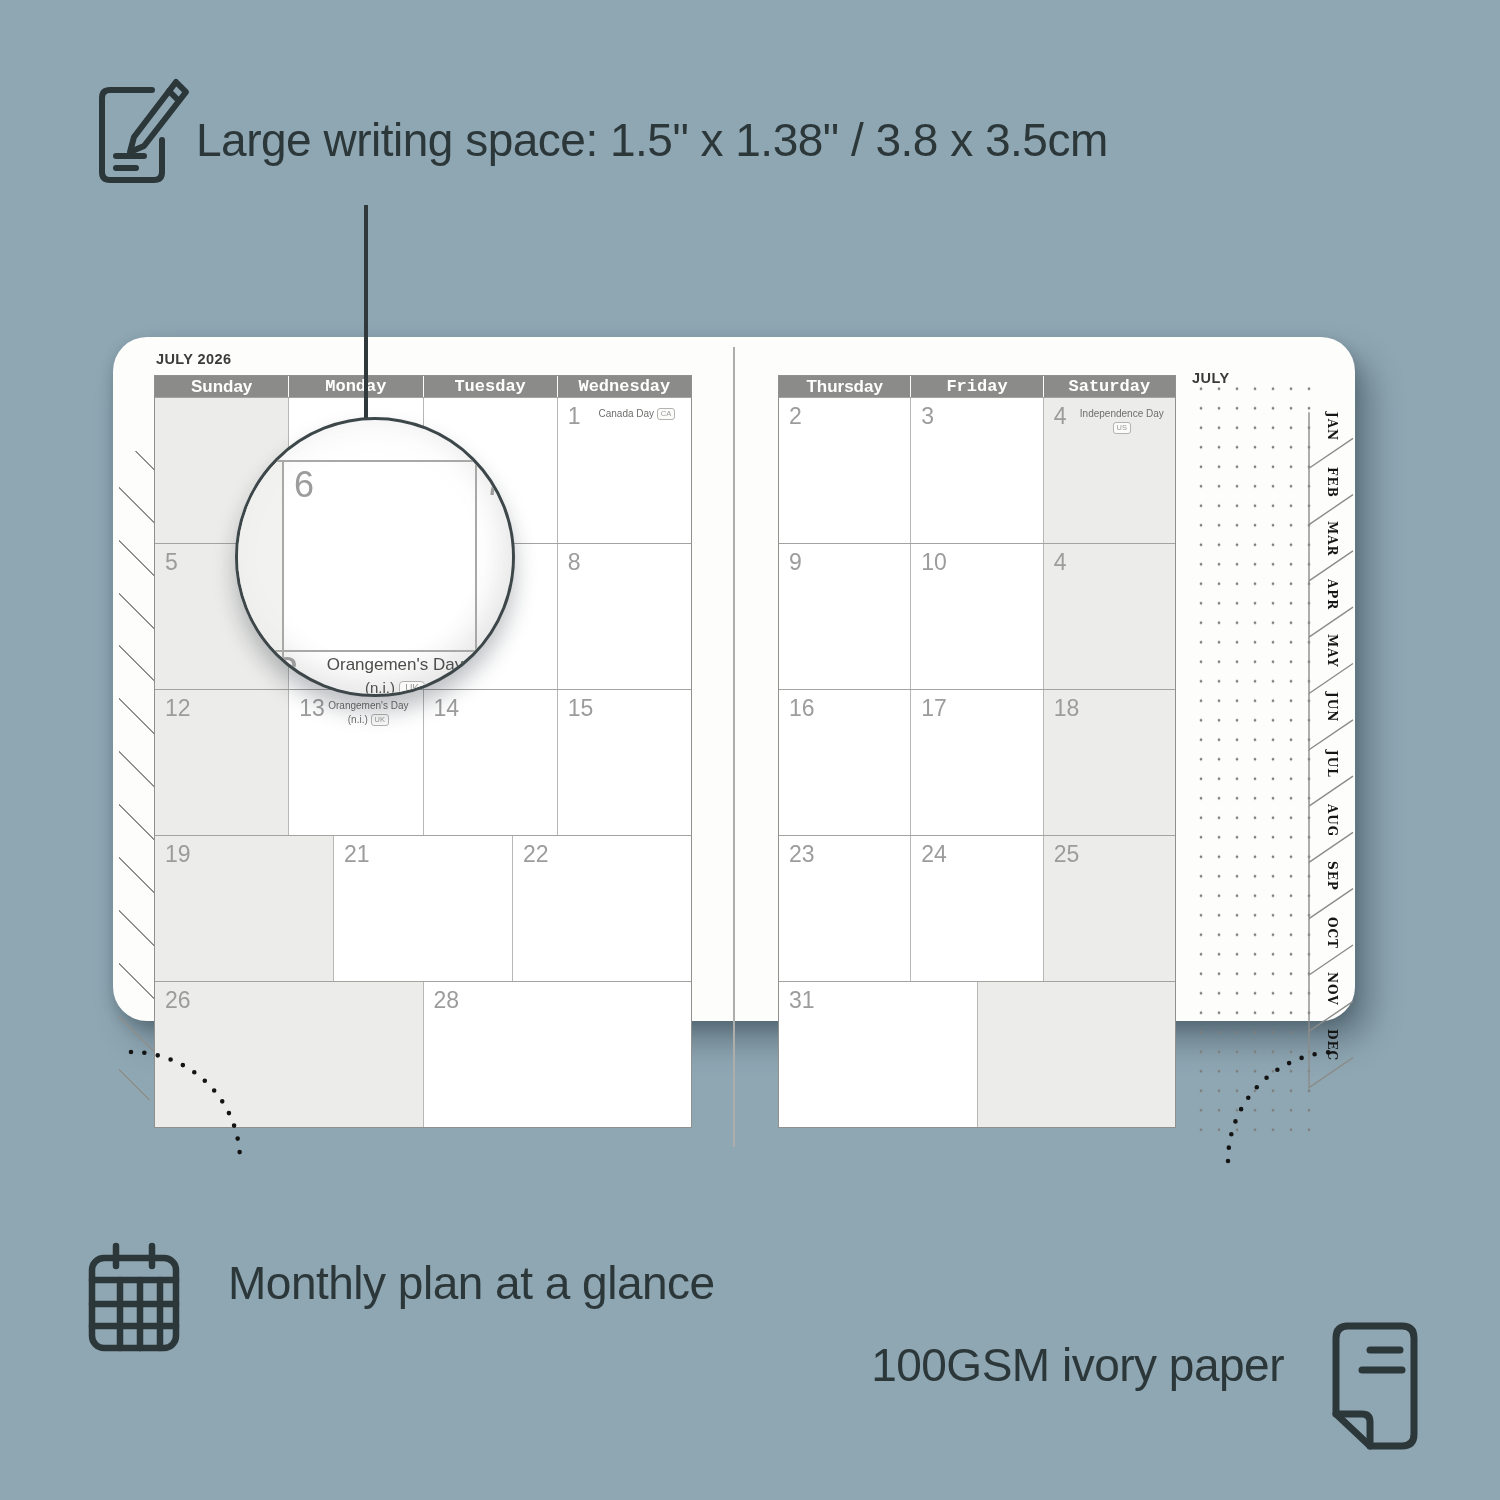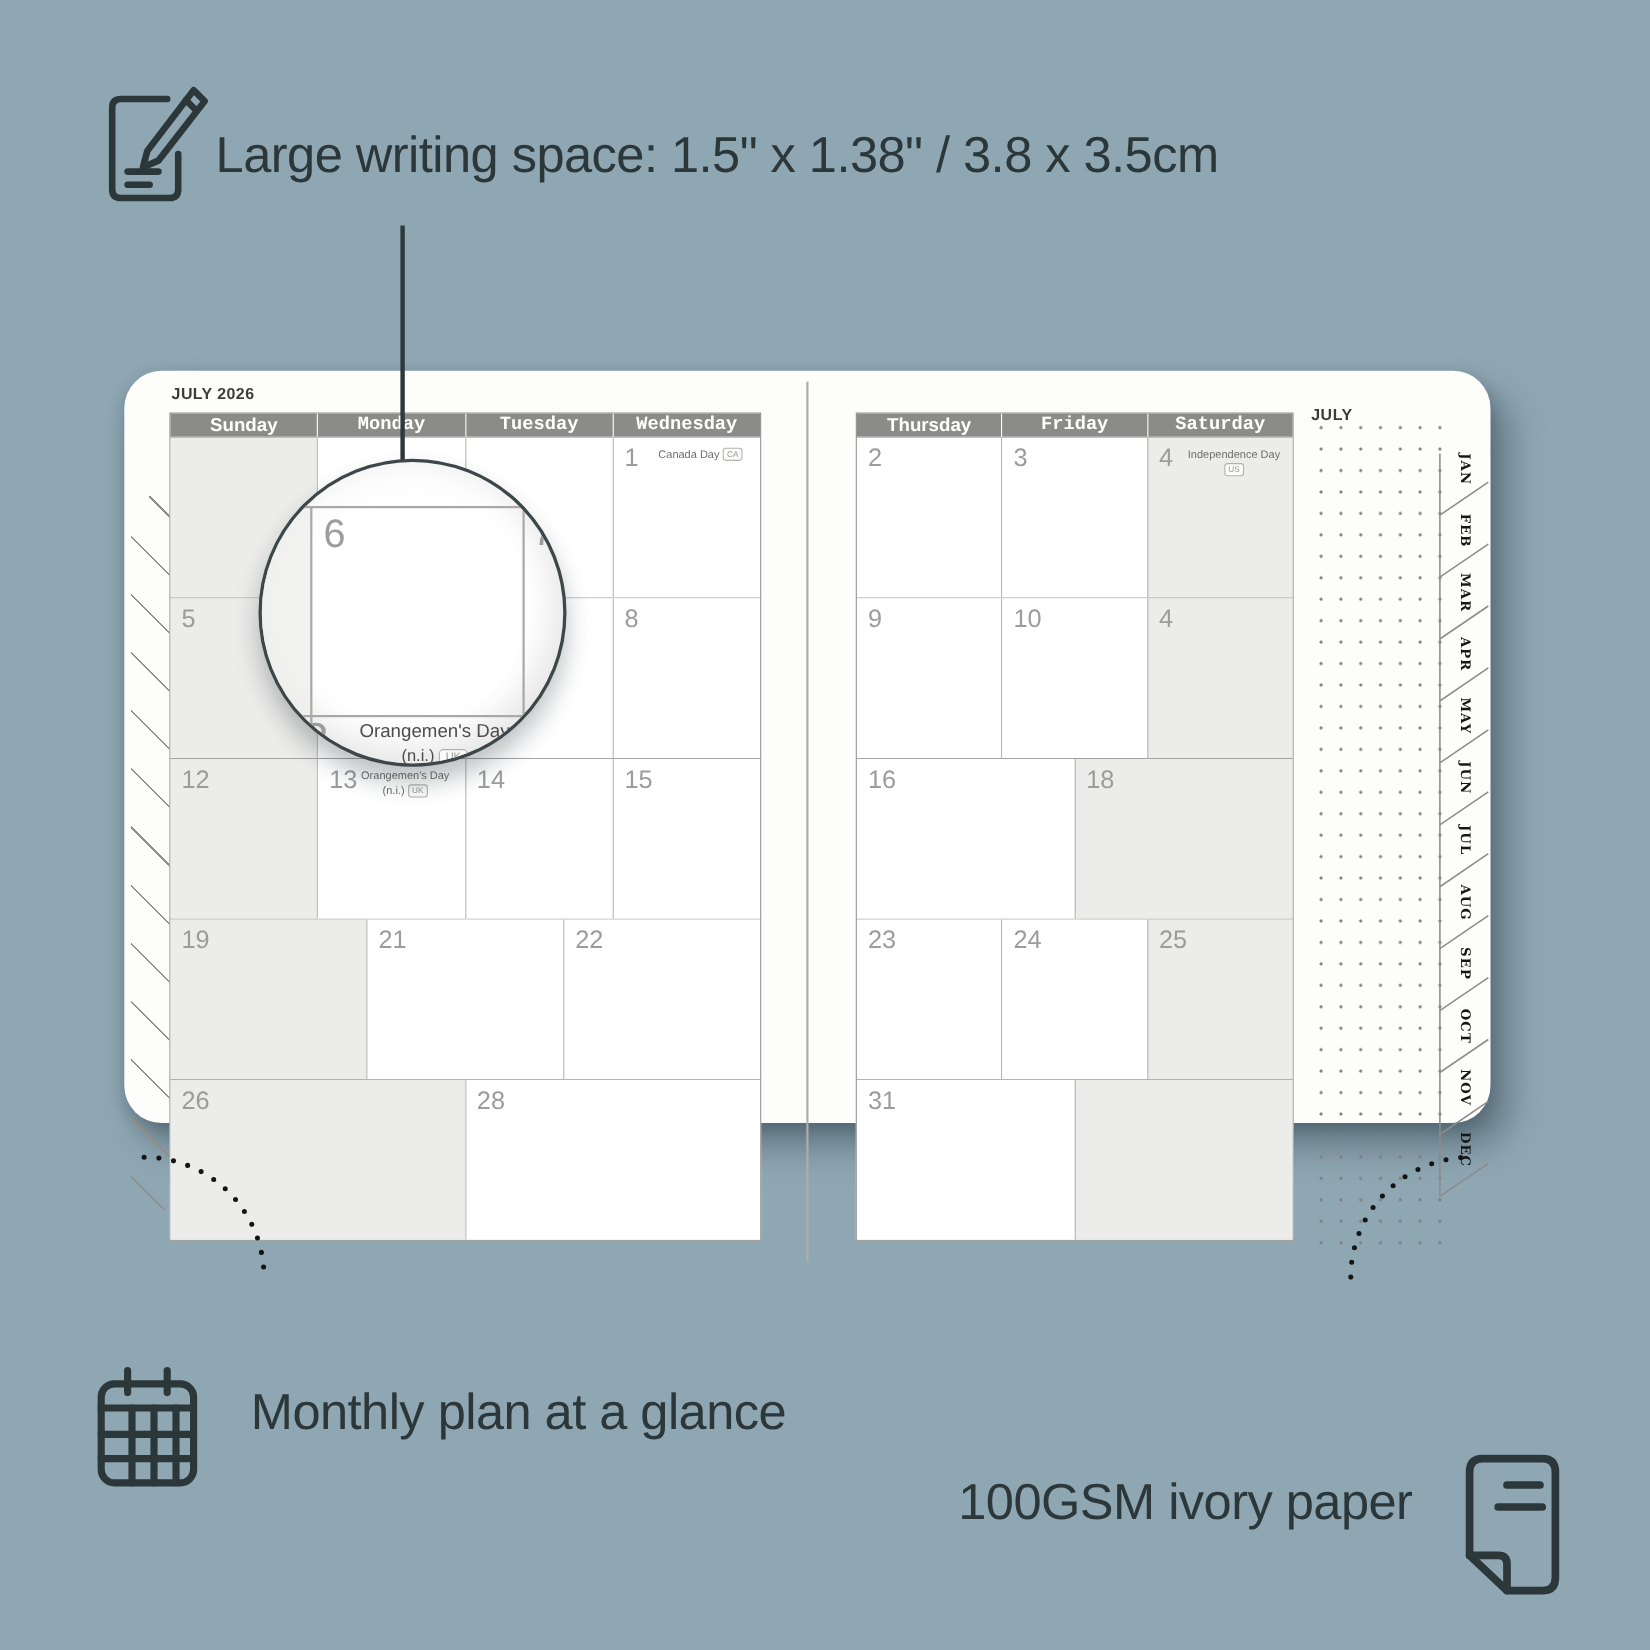--- a/index.html
+++ b/index.html
@@ -175,20 +175,23 @@
           <div class="cell">
             <span class="daynum">10</span>
           </div>
           <div class="cell shaded">
             <span class="daynum">4</span>
           </div>
         </div>
         <div class="week-row">
           <div class="cell">
             <span class="daynum">16</span>
+          </div>
+          <div class="cell">
+            <span class="daynum">17</span>
           </div>
           <div class="cell shaded">
             <span class="daynum">18</span>
           </div>
         </div>
         <div class="week-row">
           <div class="cell">
             <span class="daynum">23</span>
           </div>
           <div class="cell">

